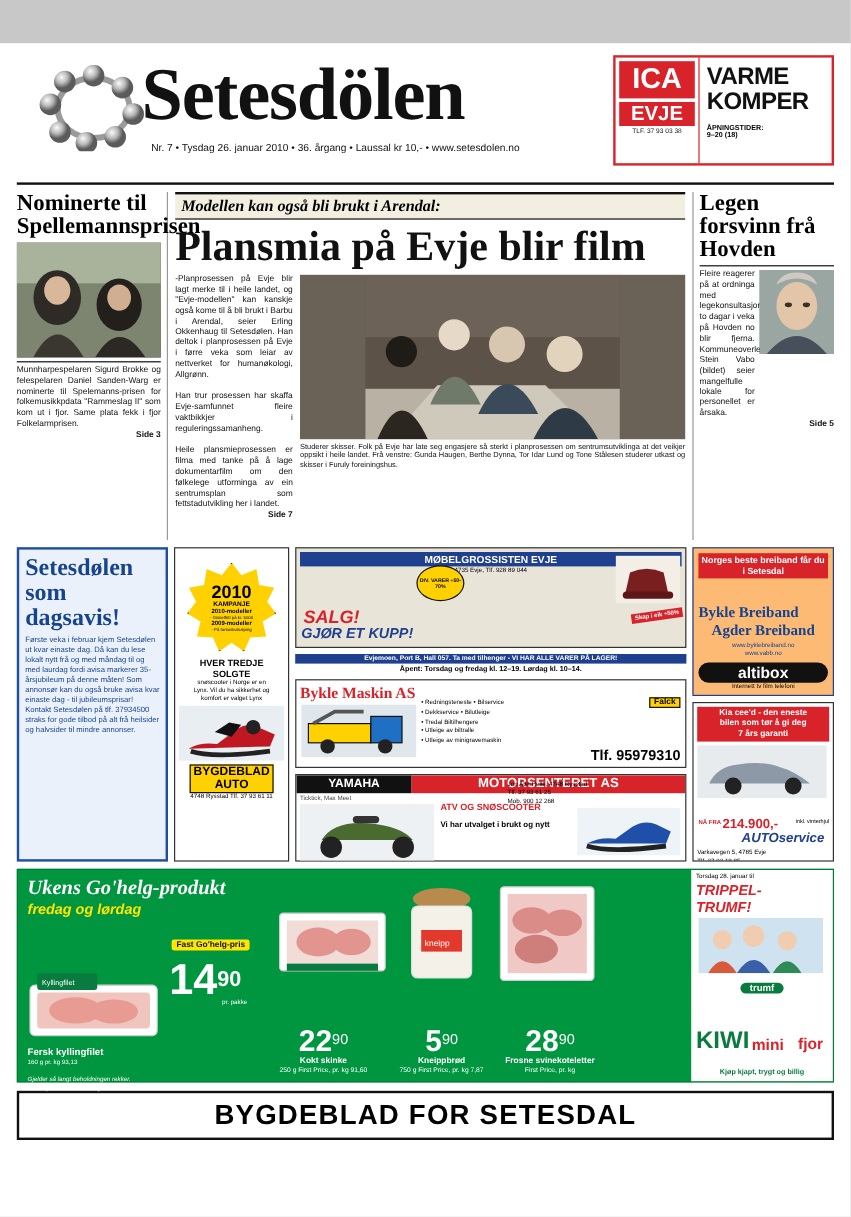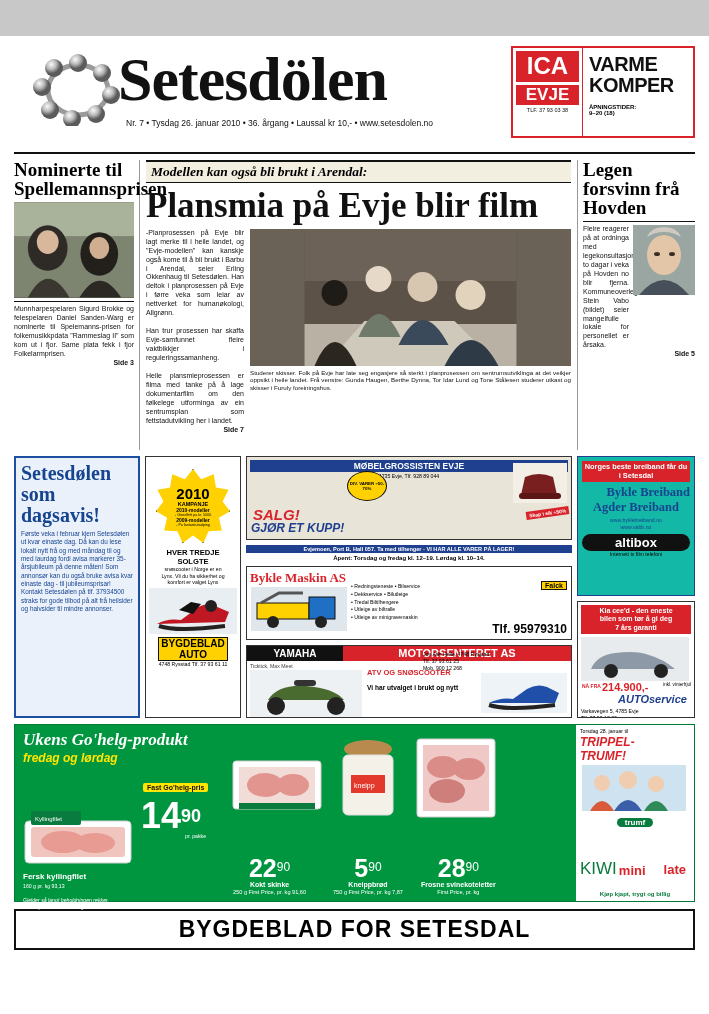--- a/index.html
+++ b/index.html
@@ -365,23 +365,23 @@
           <path d="M8 30 q12 -6 24 -4 l14 -10 q10 -6 20 -2 l12 6 -4 10z" fill="#1f4fa8"></path>
           <path d="M8 32 q20 6 66 0" stroke="#222" stroke-width="4" fill="none"></path>
         </svg>
         <div class="tiny" style="position:absolute;left:176px;top:5px;">Jon Atle Helle, 4748 Rysstad</div>
         <div class="tiny" style="position:absolute;left:176px;top:12px;">Tlf. 37 93 61 25</div>
         <div class="tiny" style="position:absolute;left:176px;top:19px;">Mob. 900 12 268</div>
       </div>
     </div>
 
     <div class="ads-c4" style="display:flex;flex-direction:column;gap:5px;">
-      <div class="ad" style="height:140px;padding:4px;background:#14b8a6;border:1px solid #1f3f8f;">
+      <div class="ad" style="height:124px;padding:4px;background:#fdba74;border:1px solid #1f3f8f;">
         <div style="background:#d8232a;color:#fff;font-weight:bold;font-size:7.4px;text-align:center;padding:2px;line-height:1.15;">Norges beste breiband får du i Setesdal</div>
-        <div style="color:#16448f;font-weight:bold;font-size:12.5px;text-align:right;margin-top:3px;font-family:'Liberation Serif',serif;">Bykle Breiband</div>
+        <div style="color:#16448f;font-weight:bold;font-size:12.5px;text-align:left;margin-top:21px;font-family:'Liberation Serif',serif;">Bykle Breiband</div>
         <div style="color:#16448f;font-weight:bold;font-size:12.5px;text-align:center;font-family:Liberation Serif, serif;">Agder Breiband</div>
         <div class="tiny" style="text-align:center;color:#16448f;margin-top:2px;">www.byklebreiband.no</div>
         <div class="tiny" style="text-align:center;color:#16448f;">www.vabb.no</div>
         <div style="background:#111;color:#fff;border-radius:12px;text-align:center;font-size:13px;font-weight:bold;margin-top:4px;padding:1px 0;">altibox</div>
         <div class="tiny" style="text-align:center;">Internett tv film telefoni</div>
       </div>
 
       <div class="ad" style="flex:1;padding:3px;position:relative;">
         <div style="background:#d8232a;color:#fff;font-size:7px;font-weight:bold;text-align:center;line-height:1.2;padding:2px;">
           <div>Kia cee'd - den eneste</div>
@@ -475,22 +475,22 @@
         <rect width="104" height="46" fill="#cfe2ef"></rect>
         <circle cx="20" cy="18" r="8" fill="#f0cdb0"></circle>
           <path d="M8 46 q12 -20 24 0z" fill="#d85a3a"></path>
         <circle cx="46" cy="15" r="9" fill="#f0cdb0"></circle>
           <path d="M32 46 q14 -22 28 0z" fill="#3a5fa8"></path>
         <circle cx="74" cy="19" r="8" fill="#f0cdb0"></circle>
           <path d="M62 46 q12 -20 24 0z" fill="#2e8b57"></path>
       </svg>
       <div style="background:#0a7b3e;color:#fff;border-radius:10px;width:36px;text-align:center;font-size:8px;font-weight:bold;margin:3px auto 0;">trumf</div>
       <div style="position:absolute;left:4px;bottom:24px;display:flex;align-items:flex-end;gap:2px;">
-        <span style="color:#0a7b3e;font-weight:normal;font-size:17px;line-height:1;">KIWI</span>
+        <span style="color:#0a7b3e;font-weight:bold;font-size:20px;line-height:1;">KIWI</span>
         <span style="color:#d8232a;font-weight:bold;font-size:13px;line-height:1;">mini</span>
       </div>
-      <div style="position:absolute;right:8px;bottom:24px;color:#d8232a;font-weight:bold;font-size:13px;">late</div>
+      <div style="position:absolute;right:8px;bottom:24px;color:#d8232a;font-weight:bold;font-size:13px;">fjor</div>
       <div style="position:absolute;left:0;bottom:4px;width:100%;text-align:center;font-size:6px;font-weight:bold;color:#0a7b3e;">Kjøp kjapt, trygt og billig</div>
     </div>
   </div>
 
   <div class="footer-band">BYGDEBLAD FOR SETESDAL</div>
 </div>
 
 </body></html>

